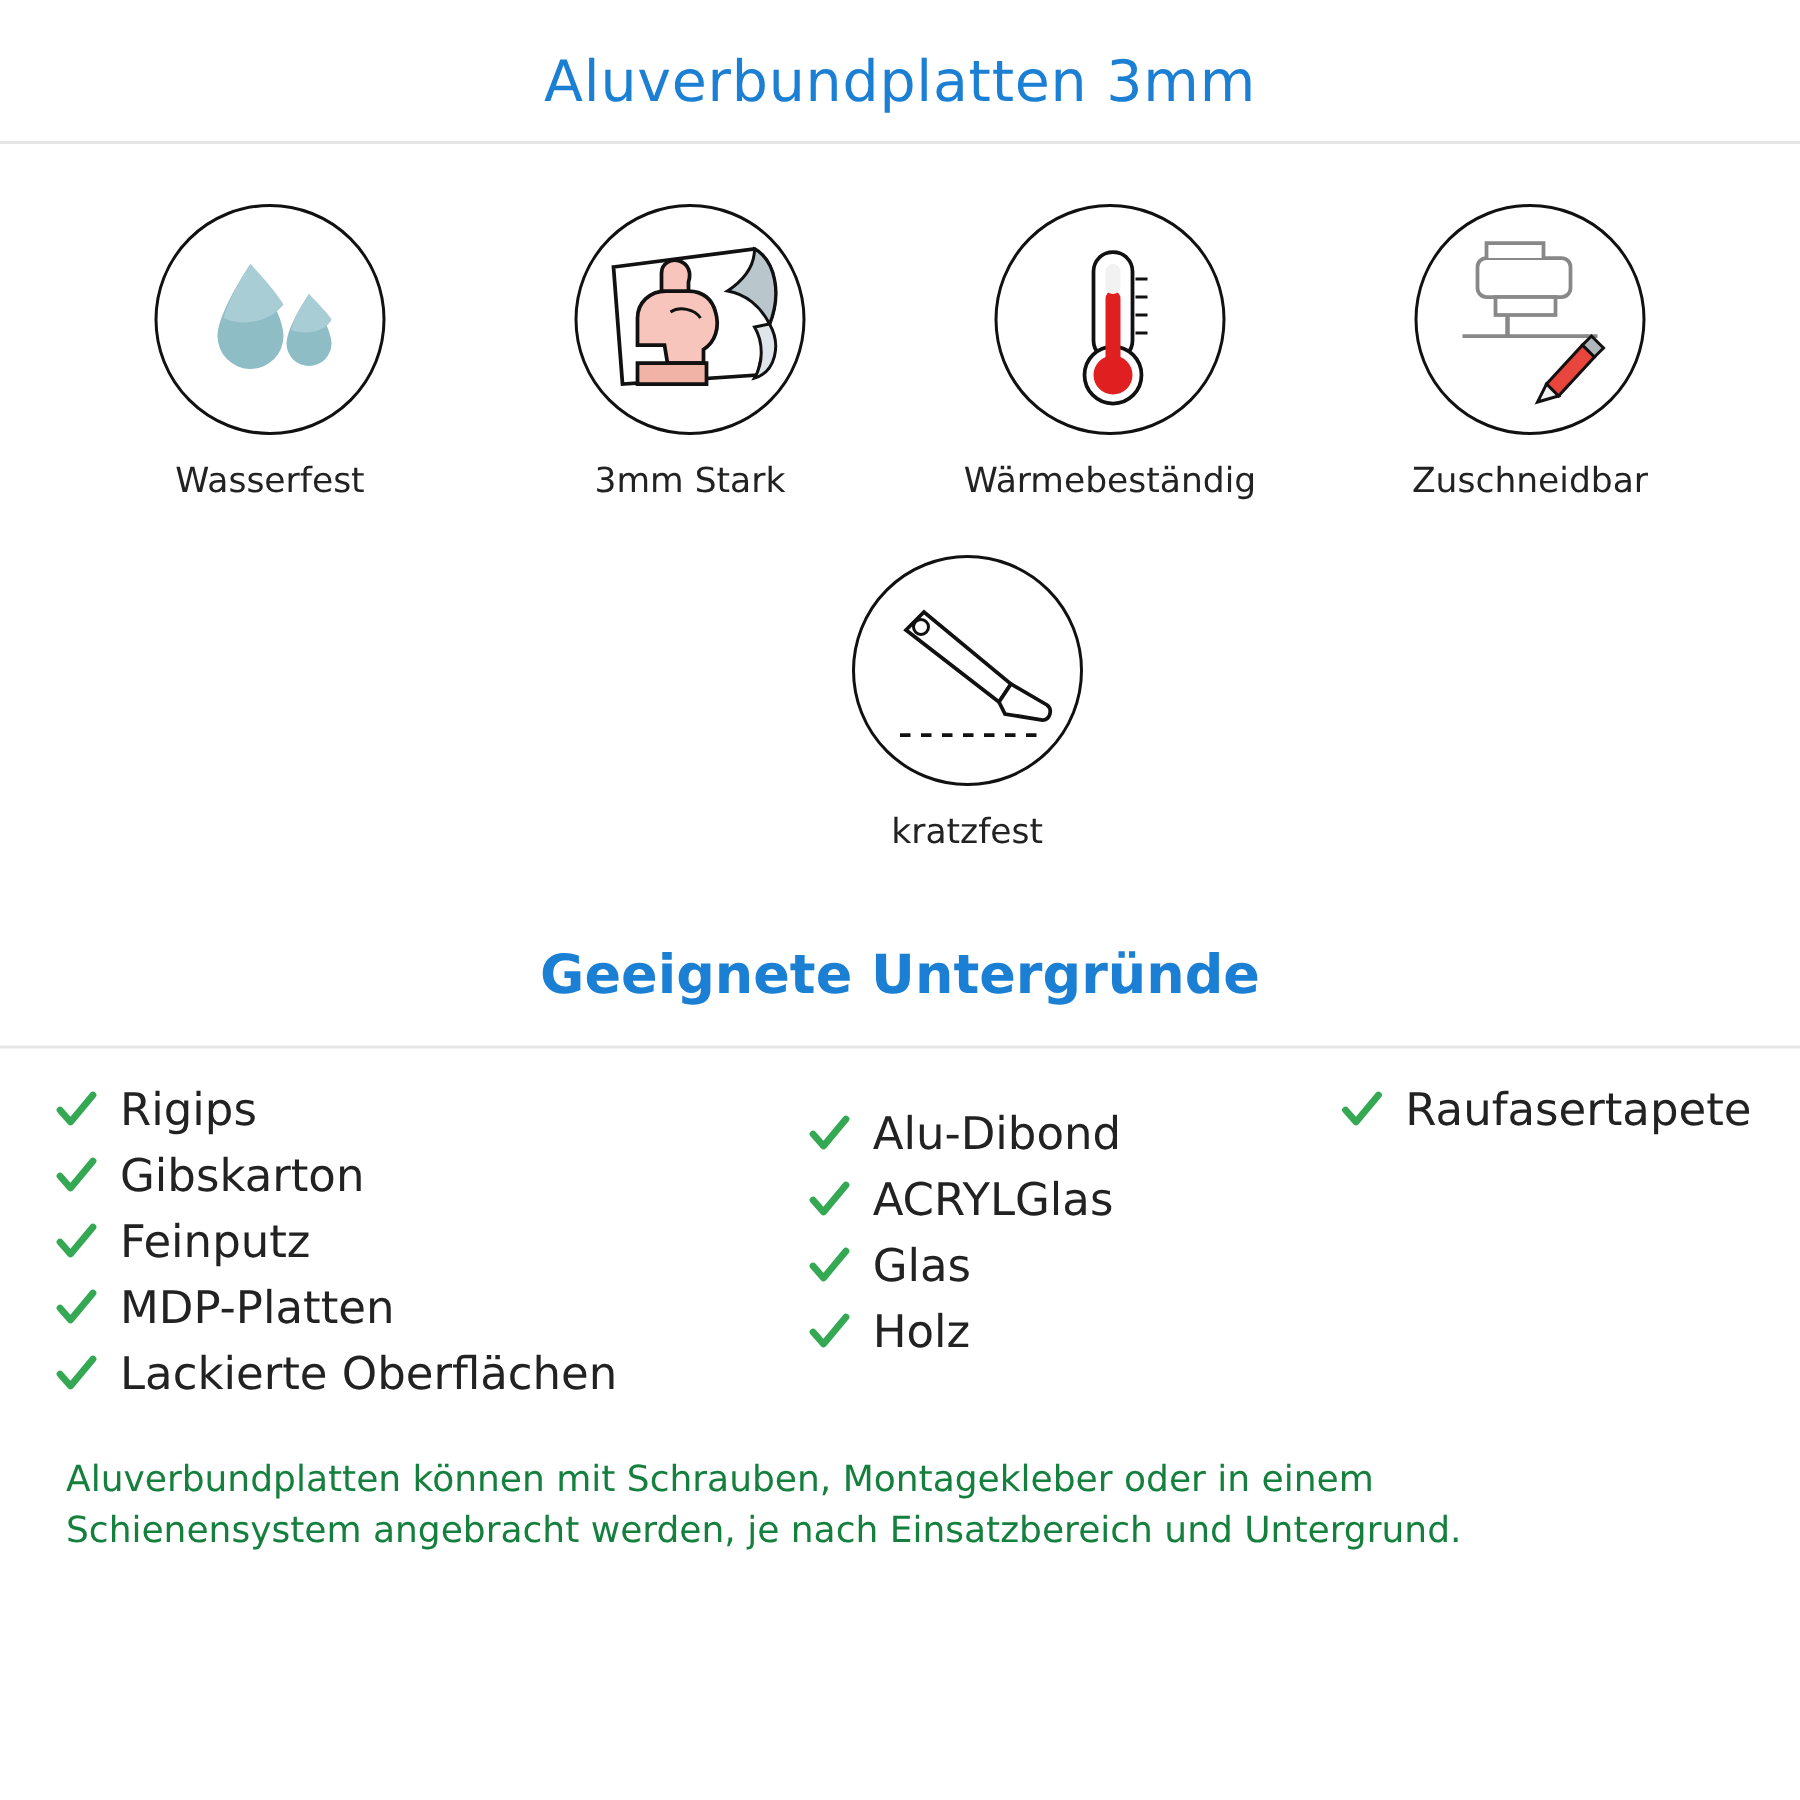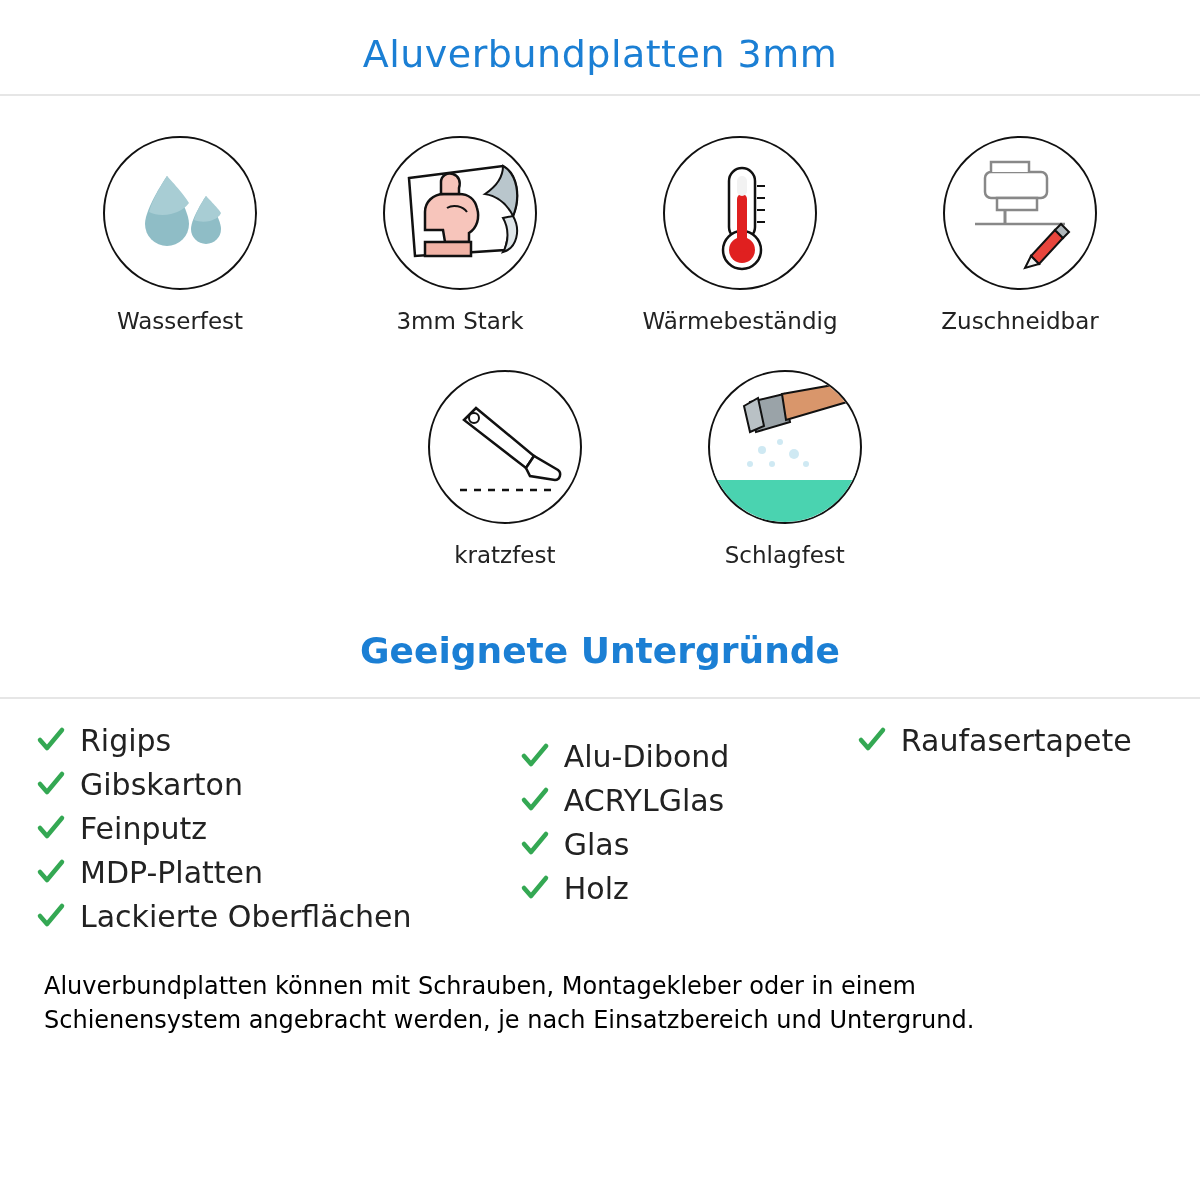--- a/index.html
+++ b/index.html
@@ -64,21 +64,21 @@
     font-size: 23px;
     color: #222;
     text-align: center;
     white-space: nowrap;
   }
 
   
   .substrates {
     display: flex;
     padding: 24px 36px 0 36px;
-    gap: 10px;
+    gap: 28px;
   }
   .scol { flex: 1; }
   .scol.c1 { flex: 0 0 42%; }
   .scol.c2 { flex: 0 0 29%; margin-top: 16px; }
   .scol.c3 { flex: 0 0 29%; }
   .srow {
     display: flex;
     align-items: center;
     margin-bottom: 10px;
     height: 34px;
@@ -91,21 +91,21 @@
   }
   .check svg { display: block; }
   .stext {
     font-size: 30px;
     color: #222;
     white-space: nowrap;
   }
 
   
   .footnote {
-    color: #000000;
+    color: #15803d;
     font-size: 24px;
     line-height: 1.42;
     padding: 26px 44px 0 44px;
     text-align: left;
   }
   .footnote .l2 { display: block; }
 </style>
 </head>
 <body>
 
@@ -194,42 +194,20 @@
             <circle cx="44" cy="46" r="5" fill="#fff" stroke="#111" stroke-width="2"></circle>
             <path d="M96 96 L104 84 L128 98 C132 101 130 108 125 108 L100 104 Z" fill="#fff" stroke="#111" stroke-width="2.5"></path>
 
             <line x1="30" y1="118" x2="126" y2="118" stroke="#111" stroke-width="2.5" stroke-dasharray="7 7"></line>
           </svg>
         </div>
         <div class="flabel">kratzfest</div>
       </div>
 
 
-      <div class="fitem">
-        <div class="circle">
-          <svg viewBox="0 0 154 154" width="154" height="154">
-
-            <path d="M0 104 L154 104 L154 154 L0 154 Z" fill="#4ad3b0"></path>
-            <path d="M0 100 L154 100 L154 108 L0 108 Z" fill="#ffffff"></path>
-
-            <path d="M40 30 L74 22 L80 50 L46 60 Z" fill="#9aa3a8" stroke="#111" stroke-width="2"></path>
-            <path d="M34 34 L48 26 L54 54 L40 60 Z" fill="#b9c1c5" stroke="#111" stroke-width="2"></path>
-
-            <path d="M72 22 L140 10 L144 28 L76 48 Z" fill="#d9966b" stroke="#111" stroke-width="2"></path>
-
-            <circle cx="52" cy="78" r="4" fill="#cfe9f3"></circle>
-            <circle cx="70" cy="70" r="3" fill="#cfe9f3"></circle>
-            <circle cx="84" cy="82" r="5" fill="#cfe9f3"></circle>
-            <circle cx="62" cy="92" r="3" fill="#cfe9f3"></circle>
-            <circle cx="96" cy="92" r="3" fill="#cfe9f3"></circle>
-            <circle cx="40" cy="92" r="3" fill="#cfe9f3"></circle>
-          </svg>
-        </div>
-        <div class="flabel">Schlagfest</div>
-      </div>
     </div>
   </div>
 
   <div style="margin-top:58px">
     <div class="title-sub">Geeignete Untergründe</div>
     <div class="rule" style="margin-top:26px"></div>
 
     <div class="substrates">
 
       <div class="scol c1">

